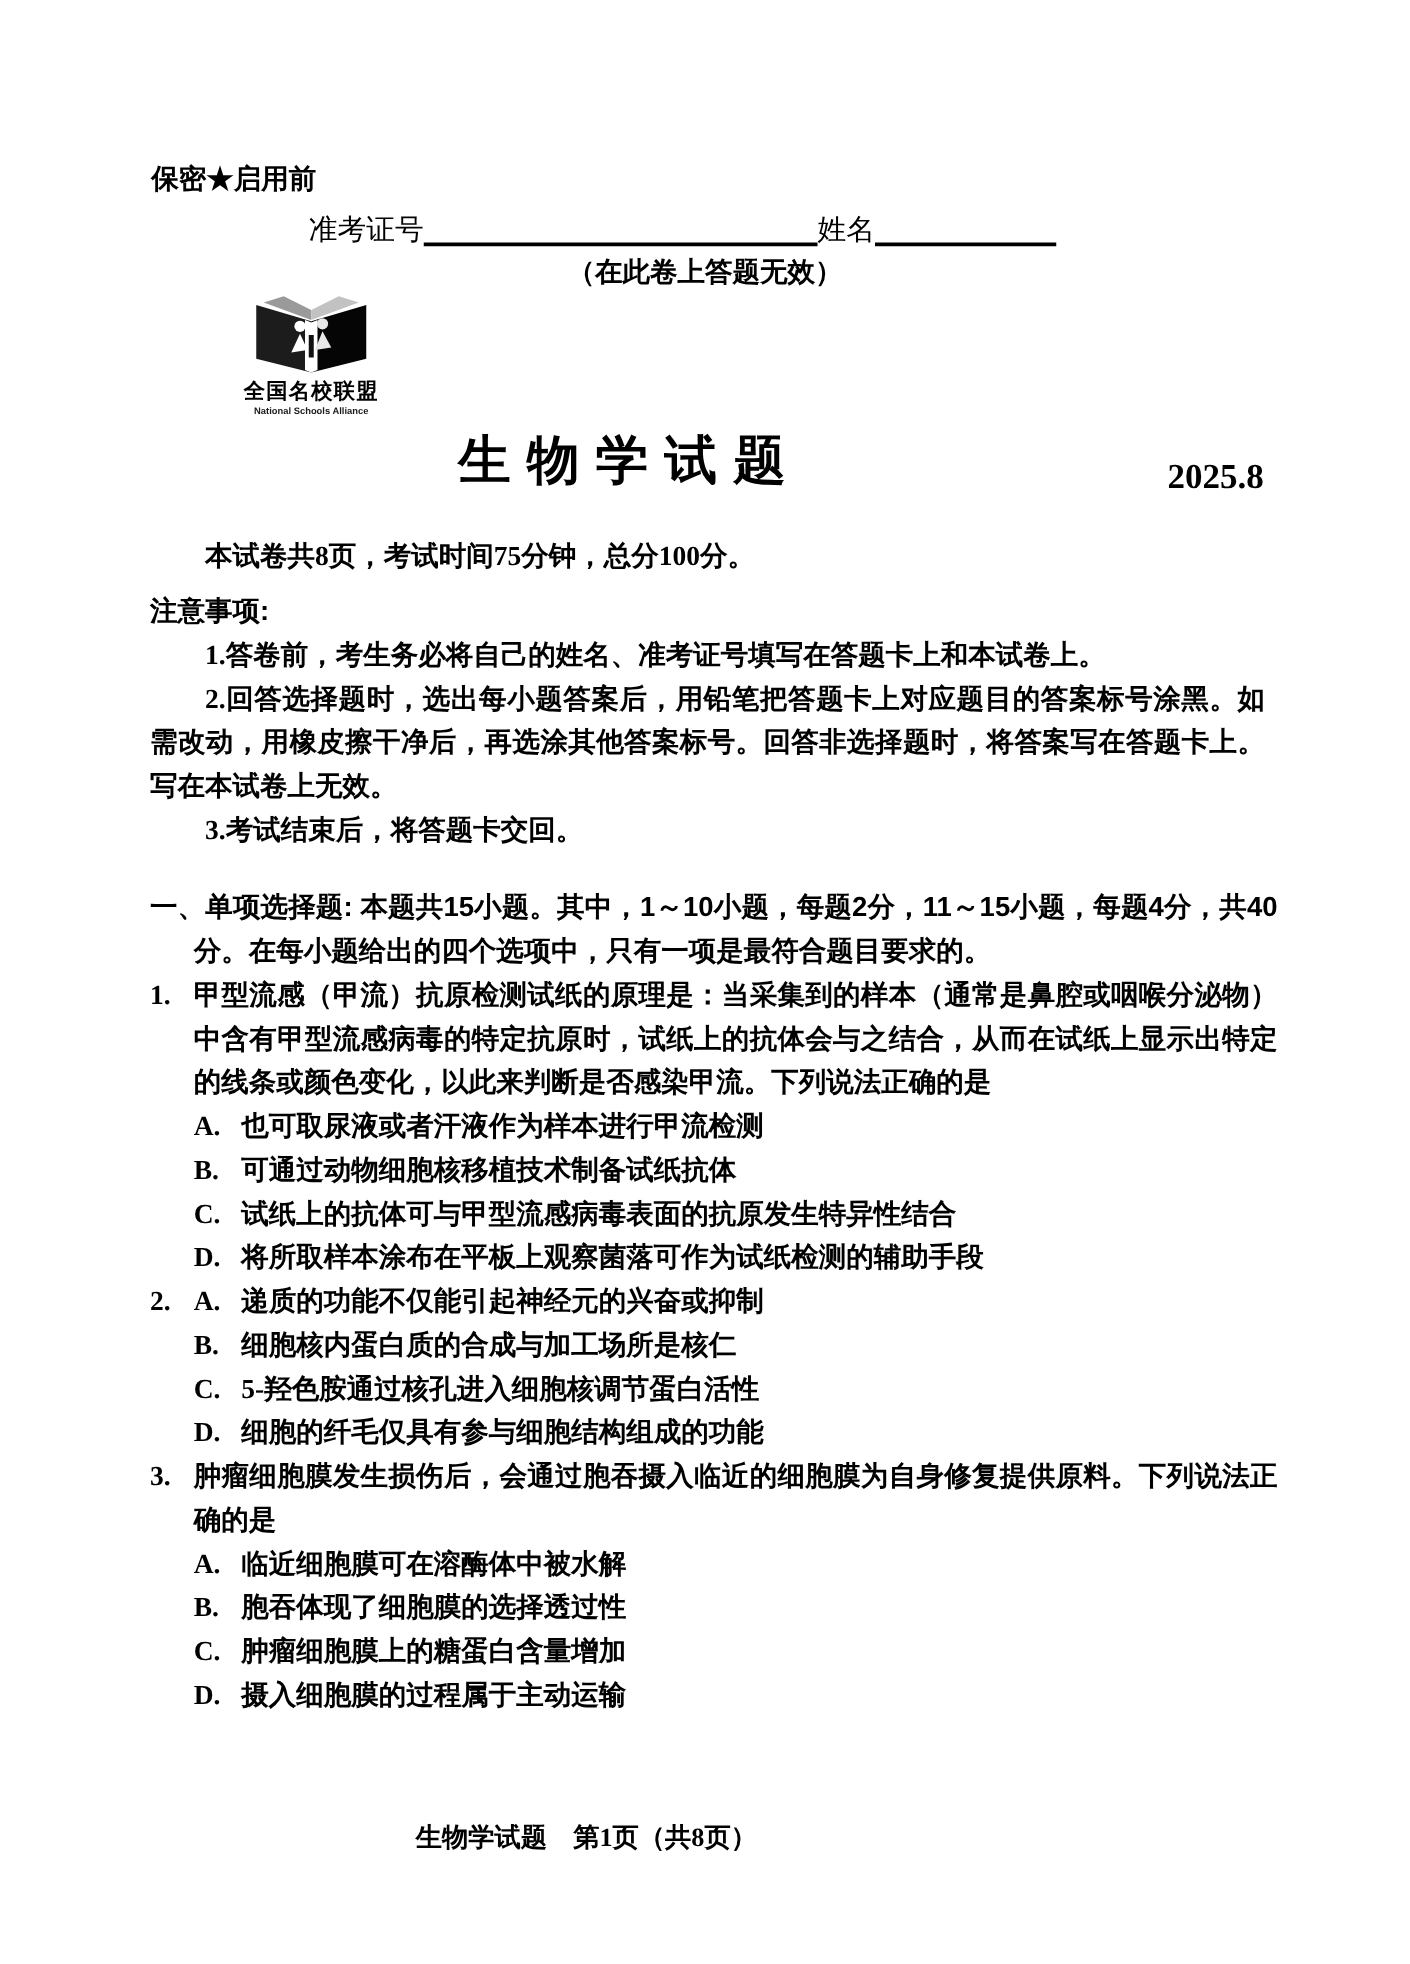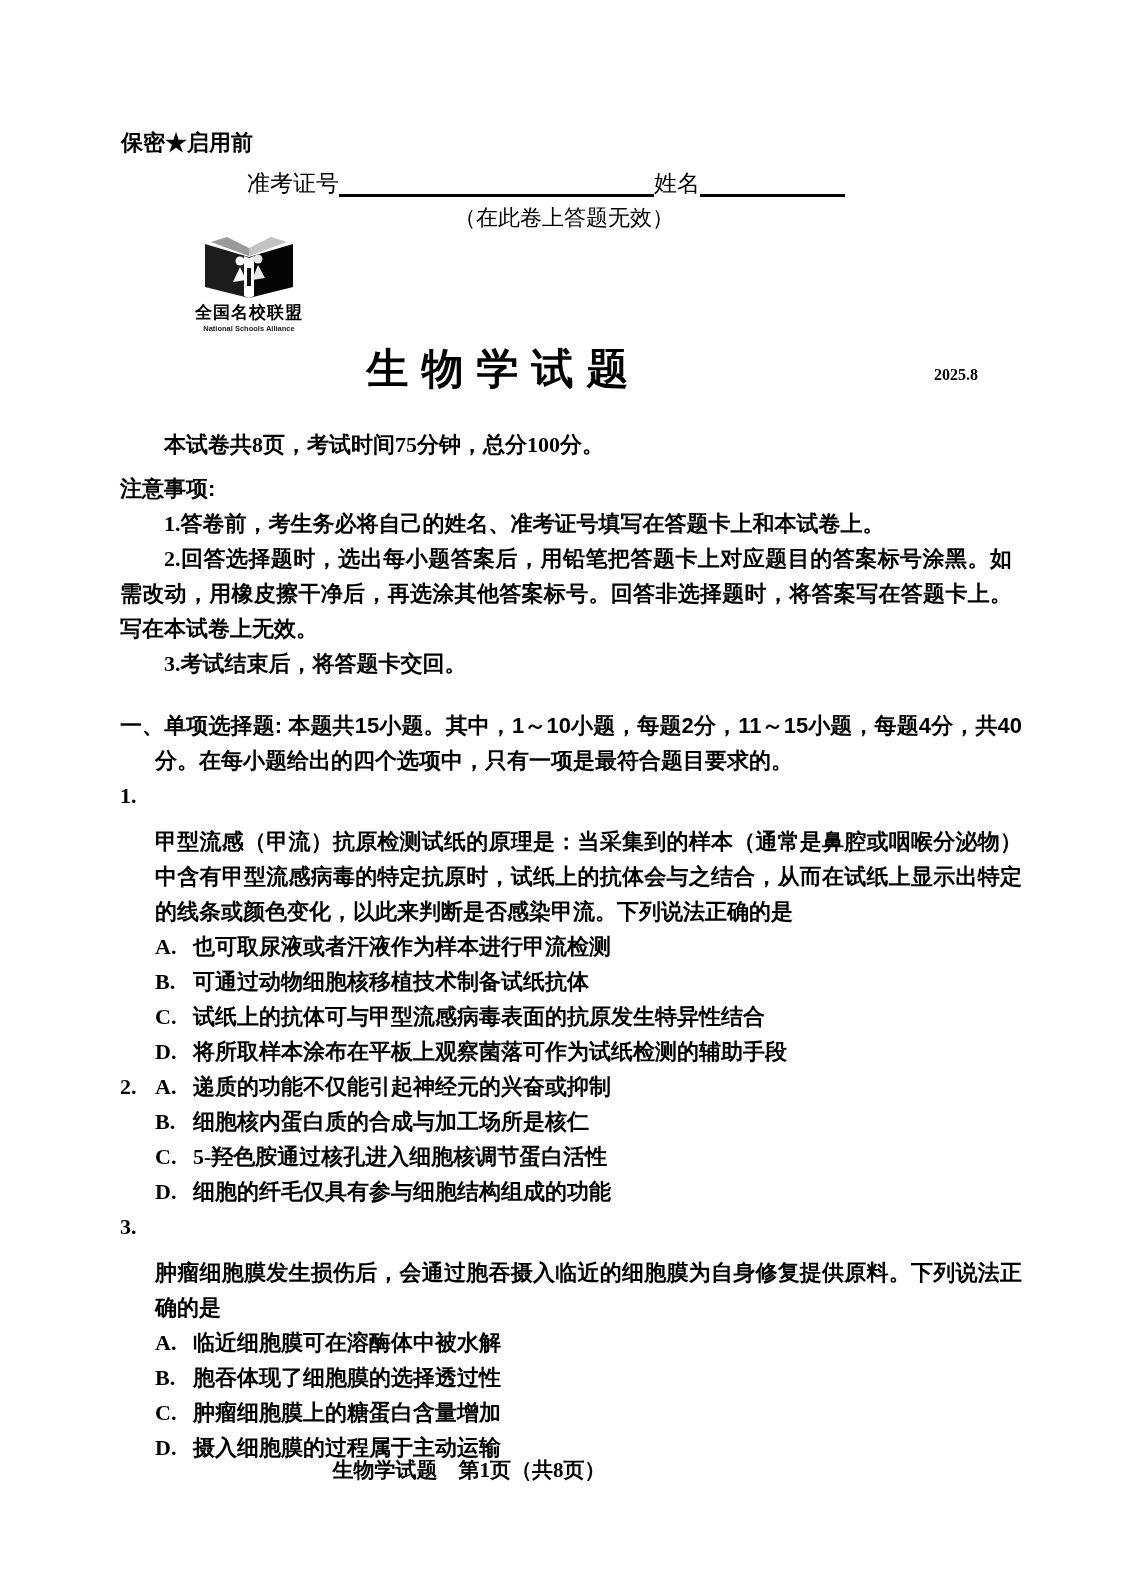--- a/index.html
+++ b/index.html
@@ -27,21 +27,21 @@
     display: inline-block; height: 1em; vertical-align: -6px;
     border-bottom: 3px solid #000;
   }
   .fill-line.long  { width: 315px; }
   .fill-line.short { width: 145px; }
 
   .invalid {
     position: absolute; left: 0; top: 203px; width: 1128px;
     text-align: center;
     font-family: "Liberation Sans", sans-serif;
-    font-weight: 400; font-size: 22px;
+    font-weight: 700; font-size: 22px;
   }
 
   .logo { position: absolute; left: 188px; top: 234px; width: 122px; text-align: center; }
   .logo svg { display: block; margin: 0 auto; }
   .logo-name {
     font-family: "Liberation Sans", sans-serif;
     font-weight: 700; font-size: 17px; letter-spacing: 1px;
     margin-top: 1px; white-space: nowrap;
   }
   .logo-sub {
@@ -55,21 +55,21 @@
   }
 
   .subject-title {
     position: absolute; left: 0; top: 345px; width: 1008px;
     text-align: center; font-size: 42px; font-weight: 700;
     letter-spacing: 13px; line-height: 1.15;
   }
 
   .exam-date {
     position: absolute; left: 934px; top: 366px;
-    font-size: 16px; font-weight: 600;
+    font-size: 28px; font-weight: 600;
   }
 
   .exam-info {
     position: absolute; left: 164px; top: 430px;
     font-size: 22px; font-weight: 600;
   }
 
   .notices {
     position: absolute; left: 120px; top: 471px; width: 892px;
     font-size: 22px; line-height: 35px; font-weight: 600; text-align: justify;
@@ -81,21 +81,21 @@
     position: absolute; left: 120px; top: 708px; width: 902px;
     font-size: 22px; line-height: 35px; font-weight: 600;
   }
   .section-heading {
     font-family: "Liberation Sans", sans-serif; font-weight: 700;
     padding-left: 35px; text-indent: -35px; text-align: justify;
   }
   .q { display: flex; margin: 0; }
   .q-num { flex: 0 0 35px; }
   .q-body { flex: 1; min-width: 0; }
-  .q-stem { text-align: justify; margin-top: 46px; }
+  .q-stem { text-align: justify; }
   .opt { display: flex; }
   .opt-label { flex: 0 0 38px; }
   .opt-text { flex: 1; text-align: justify; }
 
   .footer {
     position: absolute; left: 0; top: 1456px; width: 938px;
     text-align: center; font-size: 21px; font-weight: 600;
   }
 </style>
 </head>

